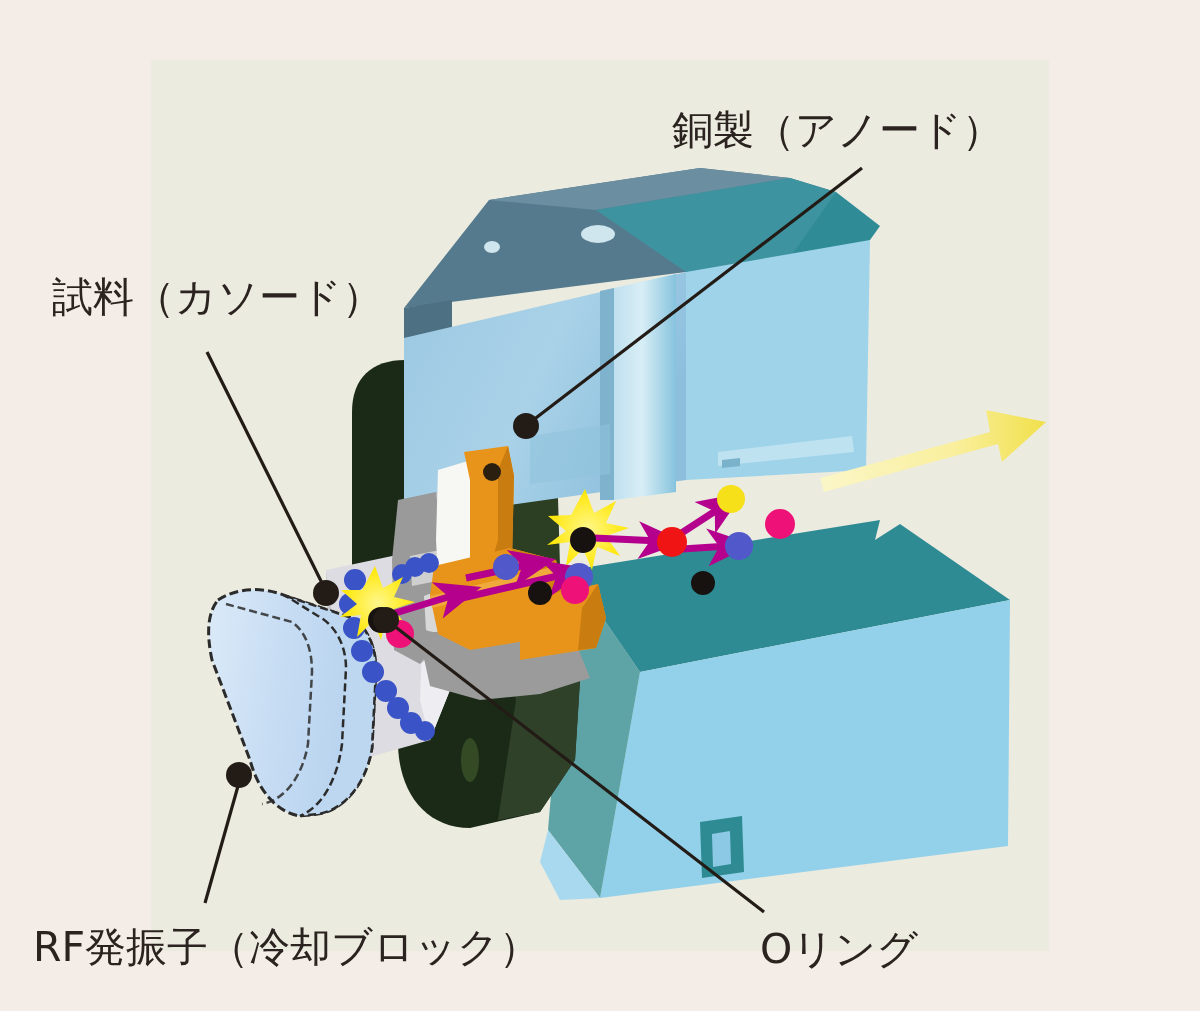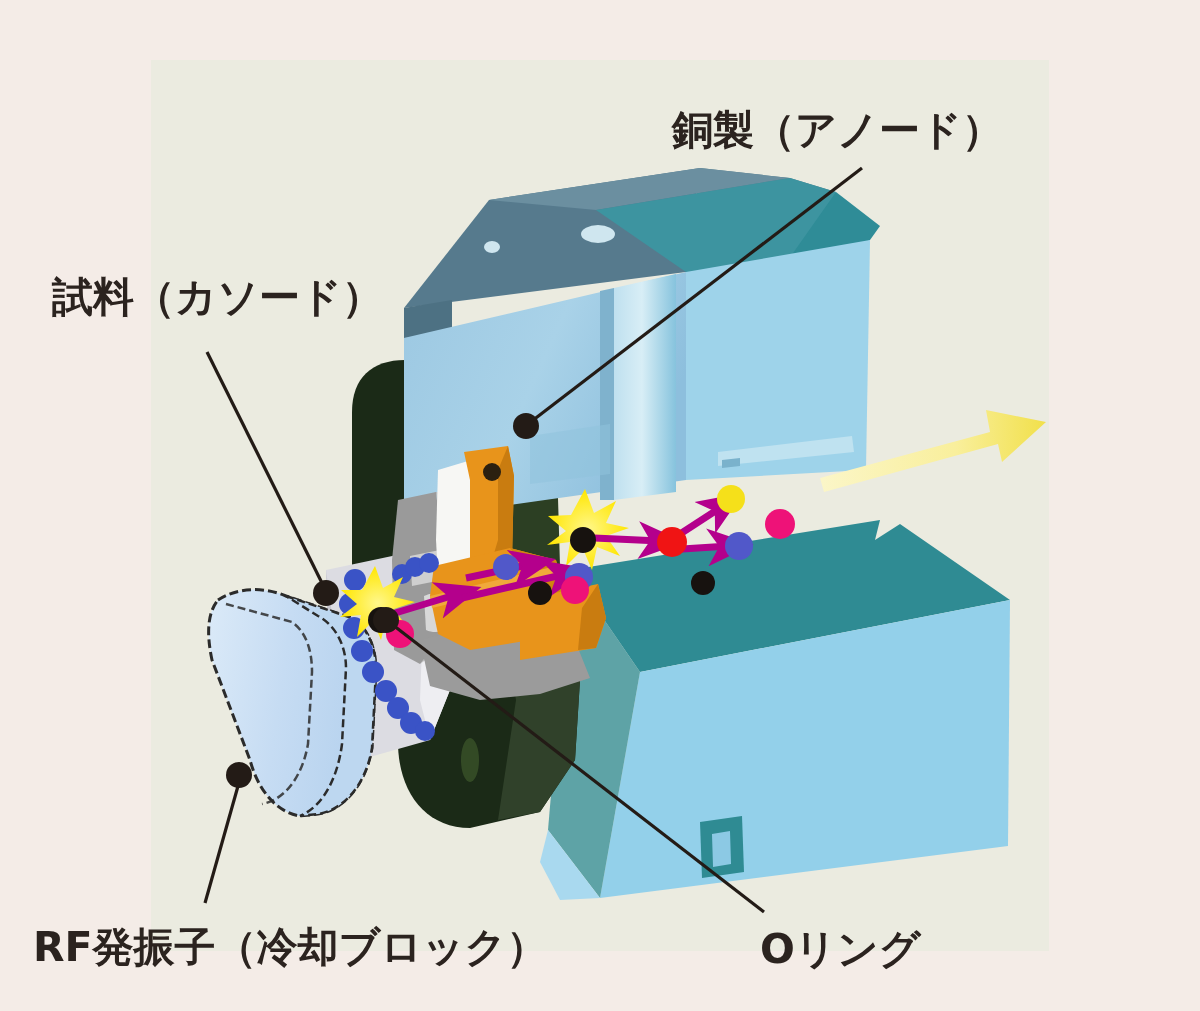--- a/index.html
+++ b/index.html
@@ -11,21 +11,20 @@
     width: 1200px;
     height: 1011px;
     overflow: hidden;
     font-family: "Liberation Sans", "DejaVu Sans", sans-serif;
   }
   #stage {
     position: relative;
     width: 1200px;
     height: 1011px;
     background: #22c55e;
-    font-weight: bold;
   }
   #figure-svg {
     position: absolute;
     left: 0;
     top: 0;
     width: 1200px;
     height: 1011px;
     display: block;
   }
   .cap-text {

